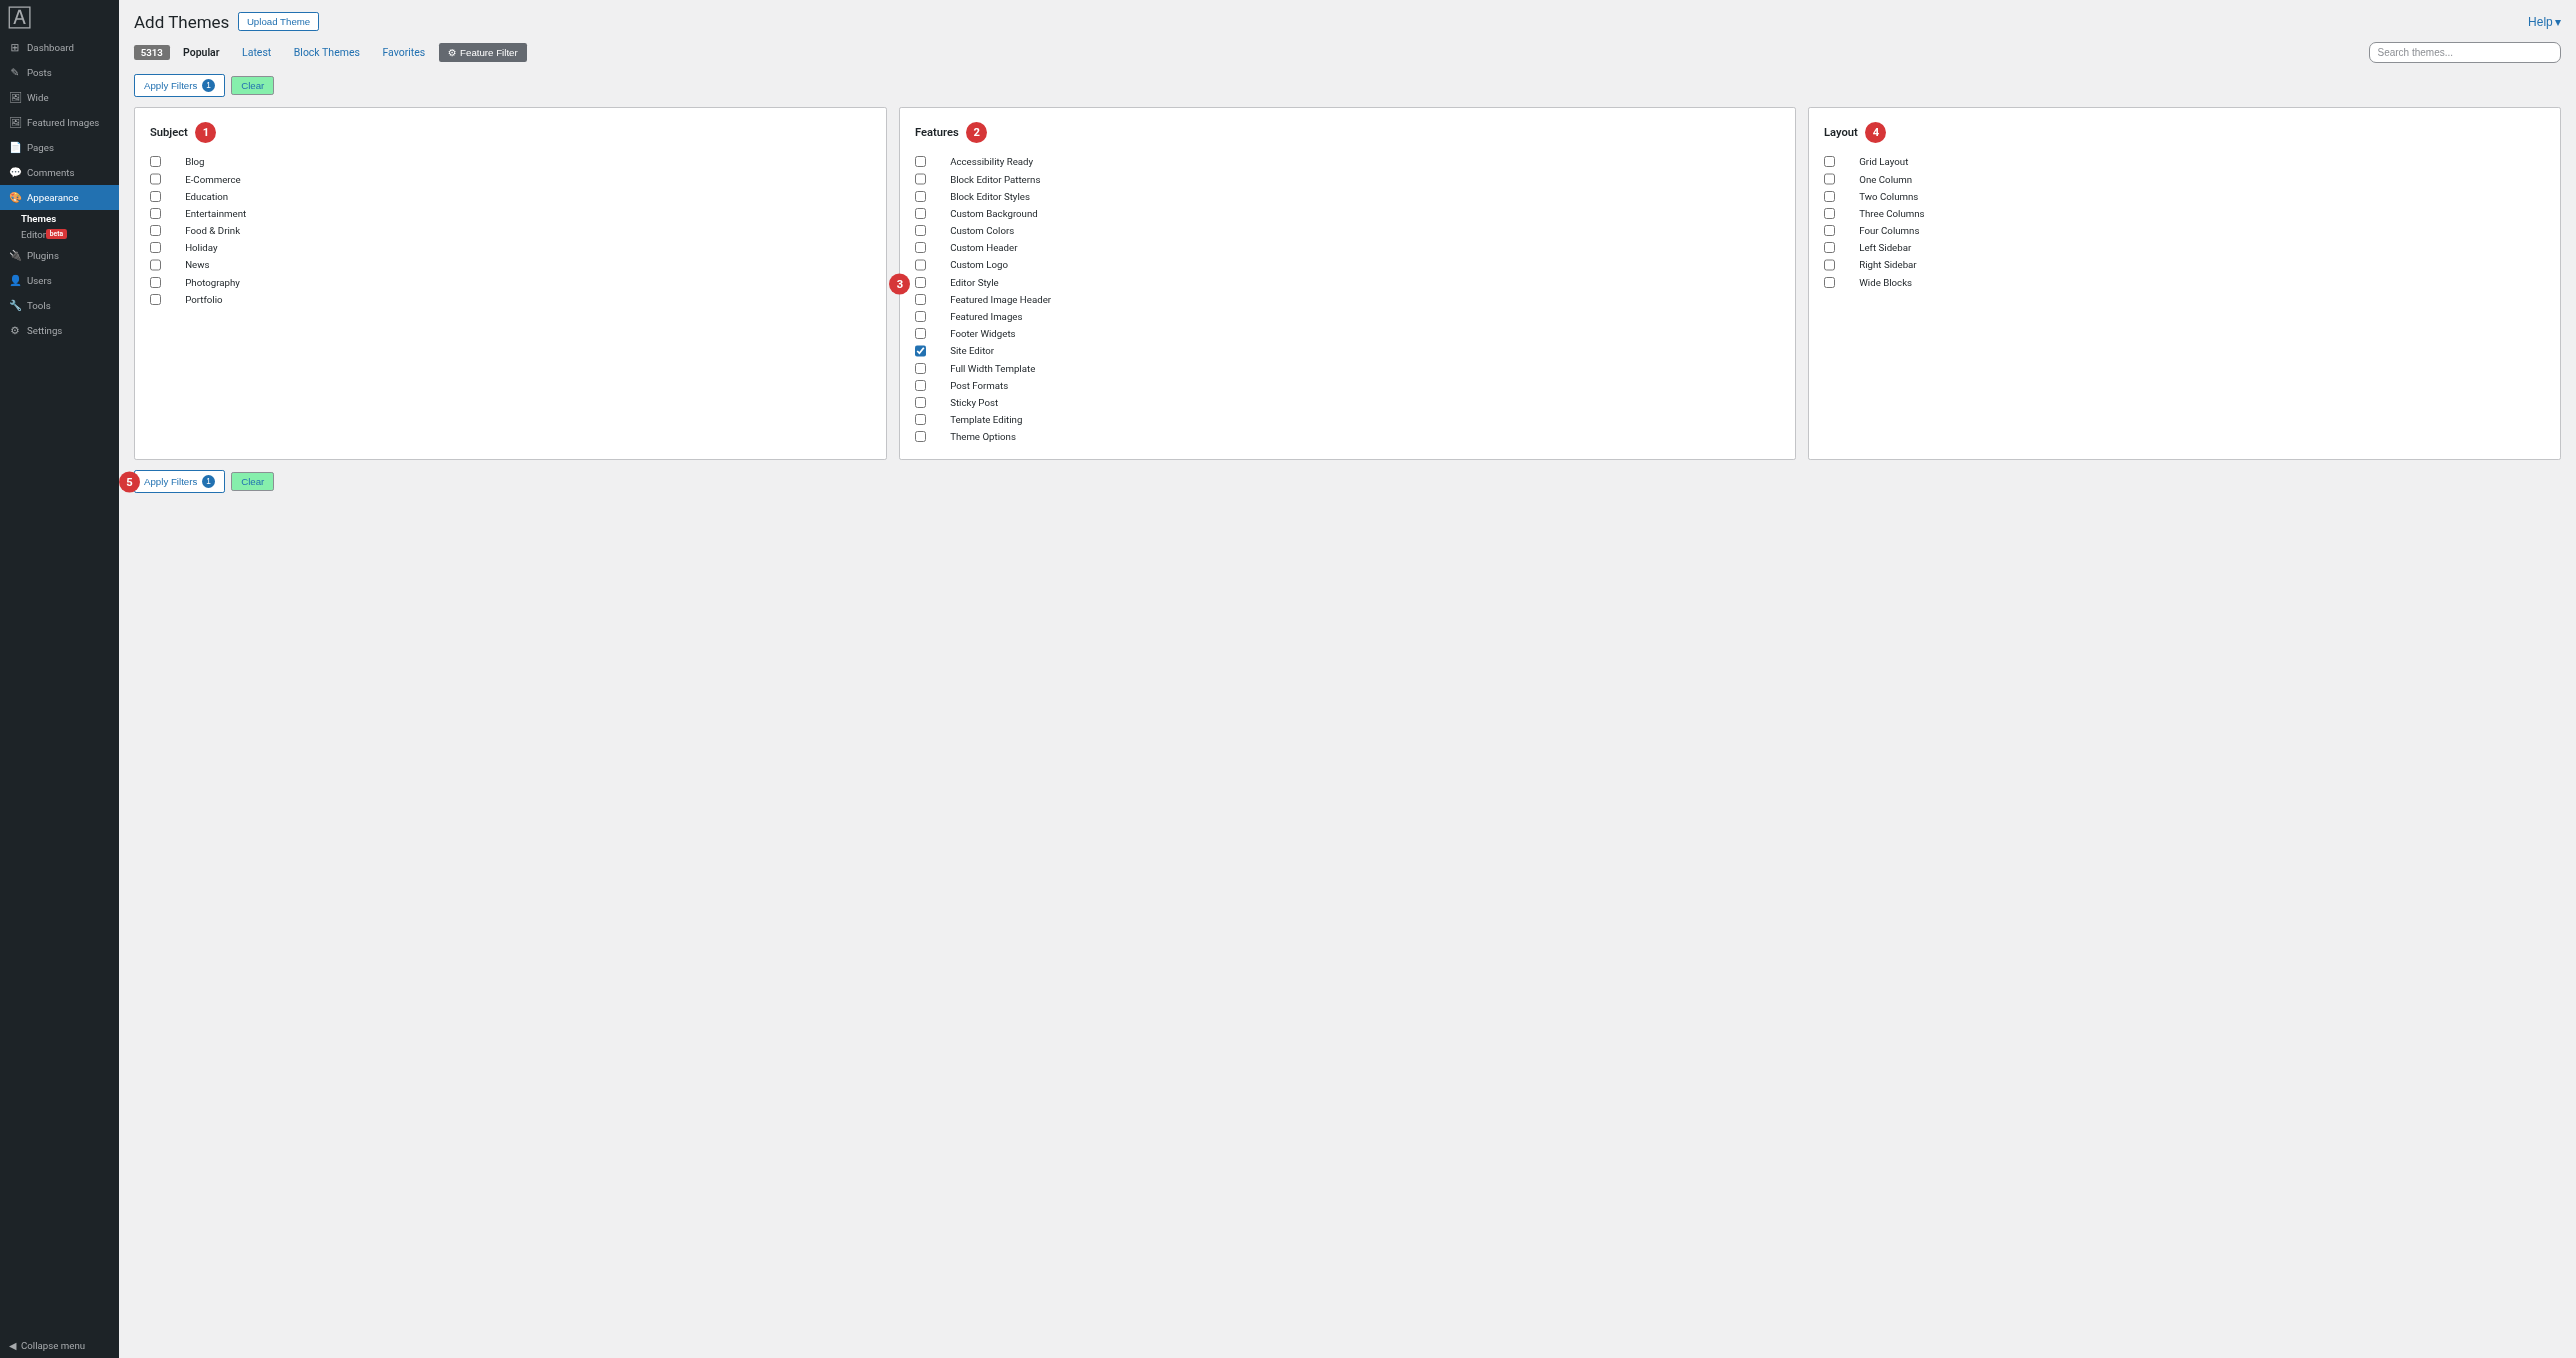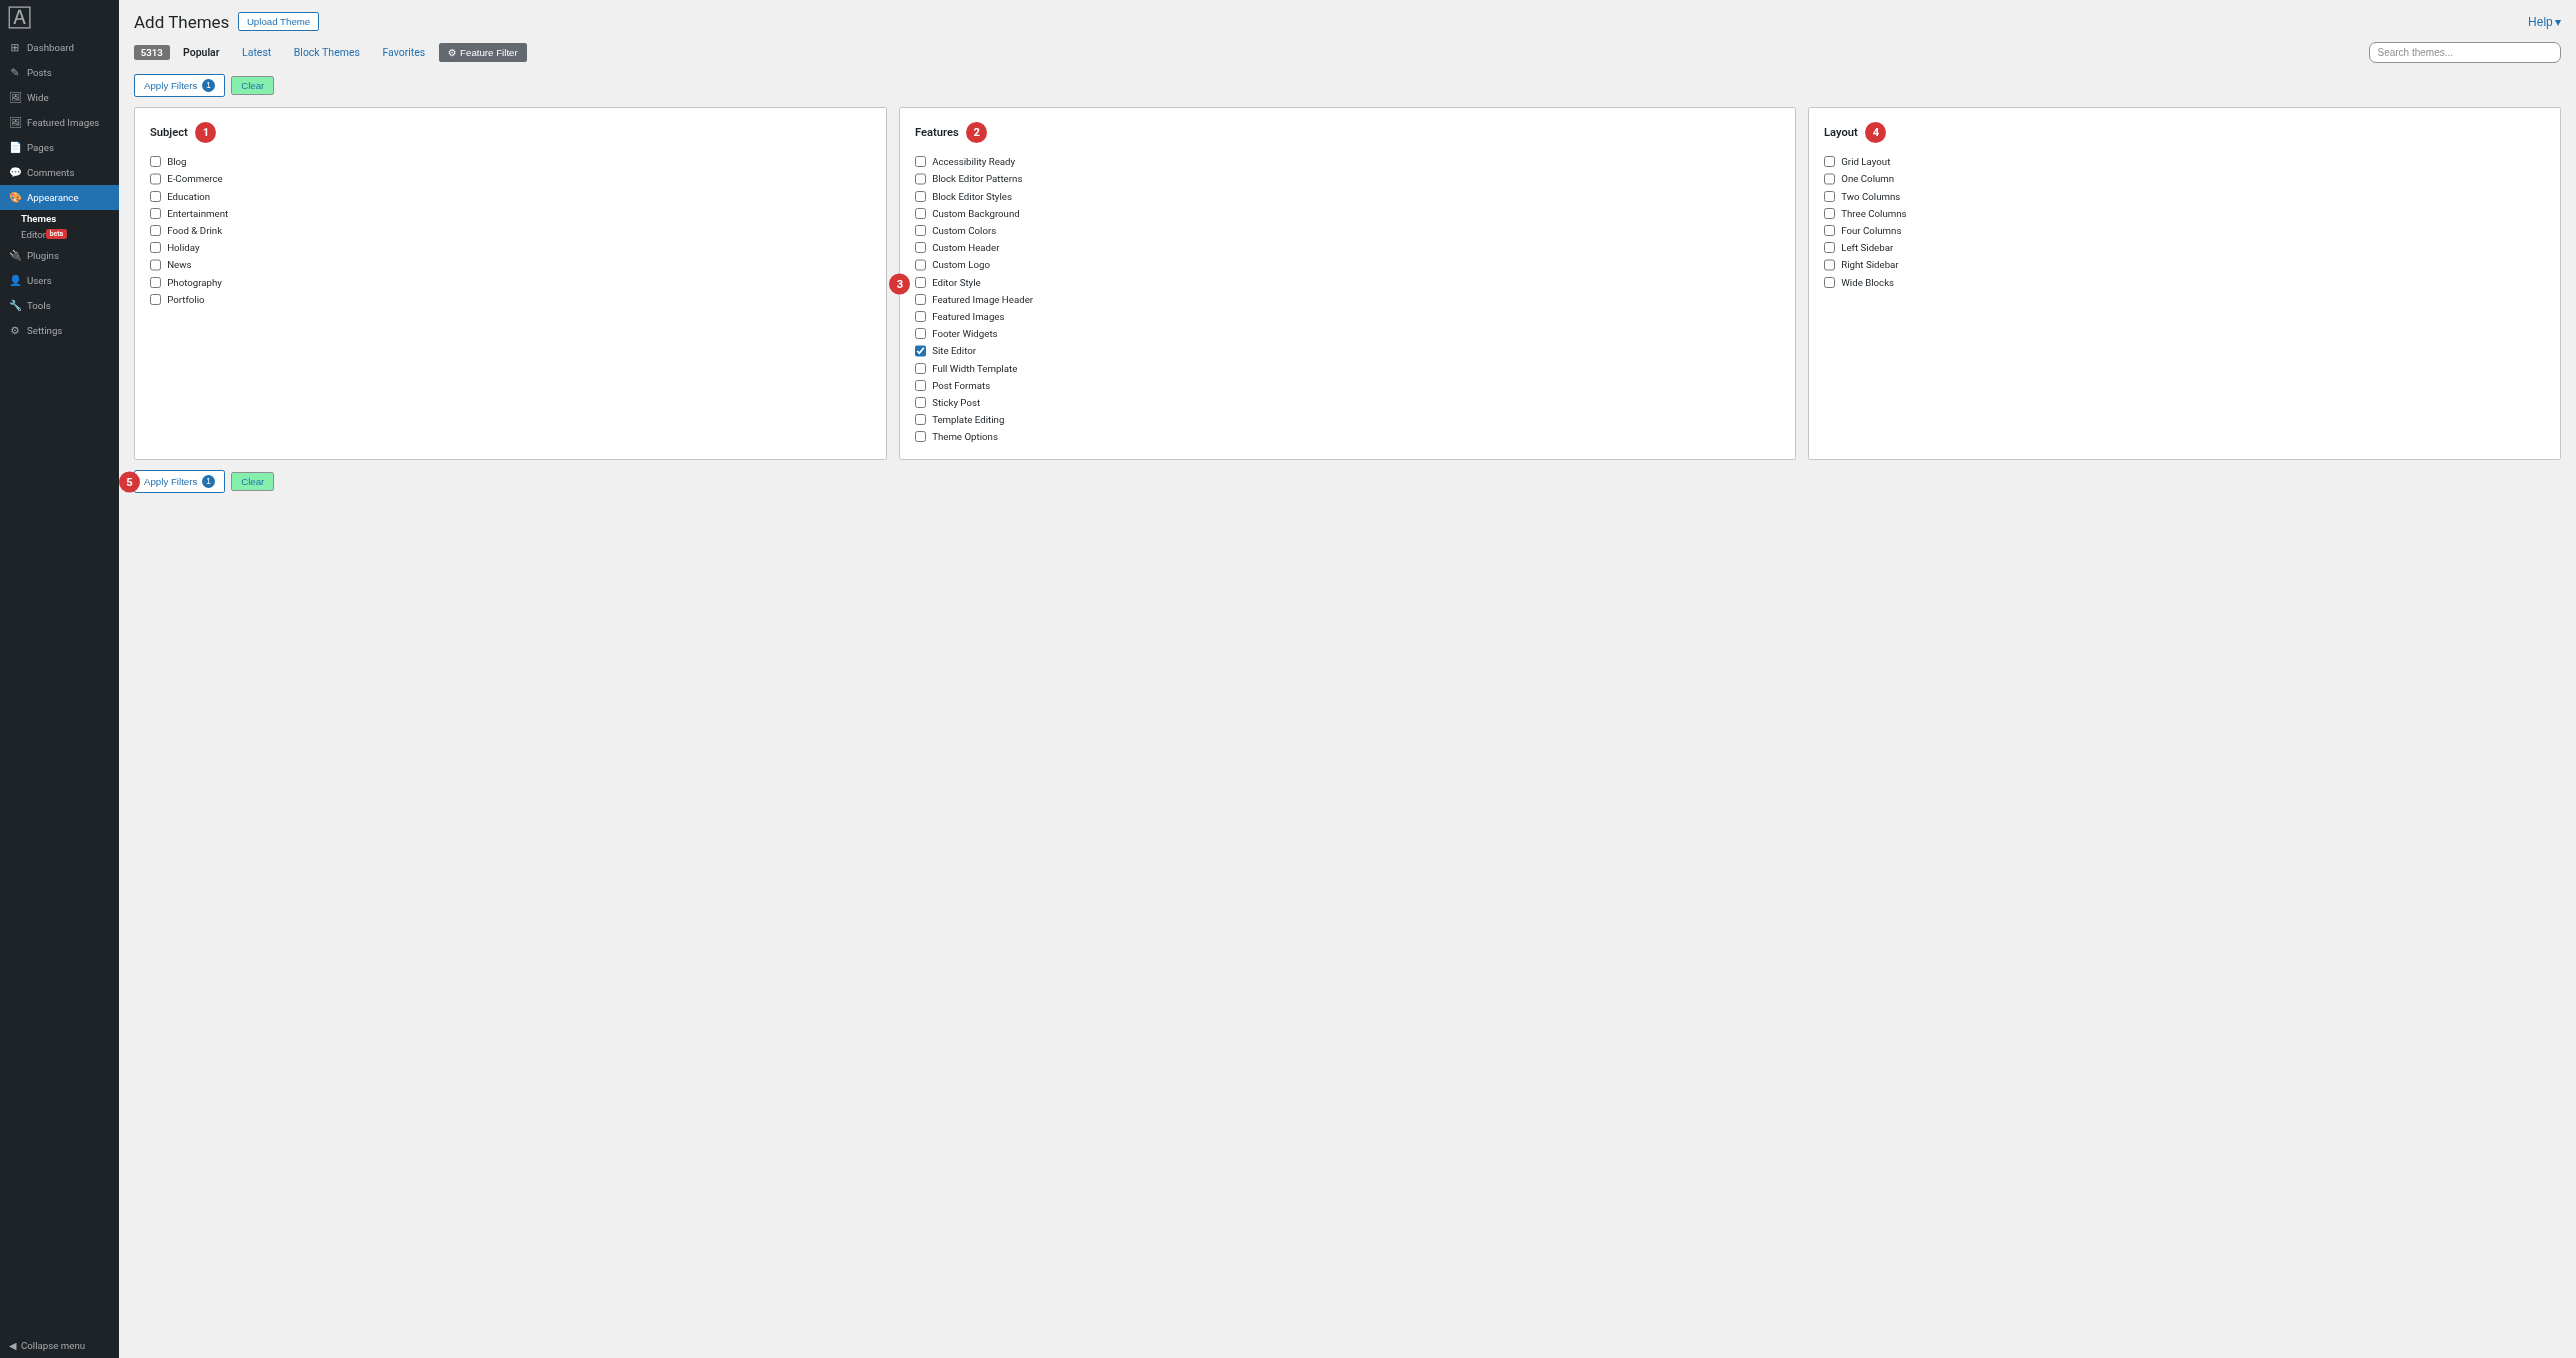--- a/index.html
+++ b/index.html
@@ -198,21 +198,22 @@
       width: 21px;
       height: 21px;
       display: inline-flex;
       align-items: center;
       justify-content: center;
       font-size: 11.2px;
       font-weight: 700;
     }
     .checkbox-item {
       display: flex;
-      gap: 6px;
+      align-items: center;
+      gap: 24px;
       padding: 3px 0;
       font-size: 9.7px;
       color: #1d2327;
       cursor: pointer;
     }
     .checkbox-item input[type="checkbox"] {
       width: 11.2px;
       height: 11.2px;
       cursor: pointer;
       accent-color: #2271b1;

